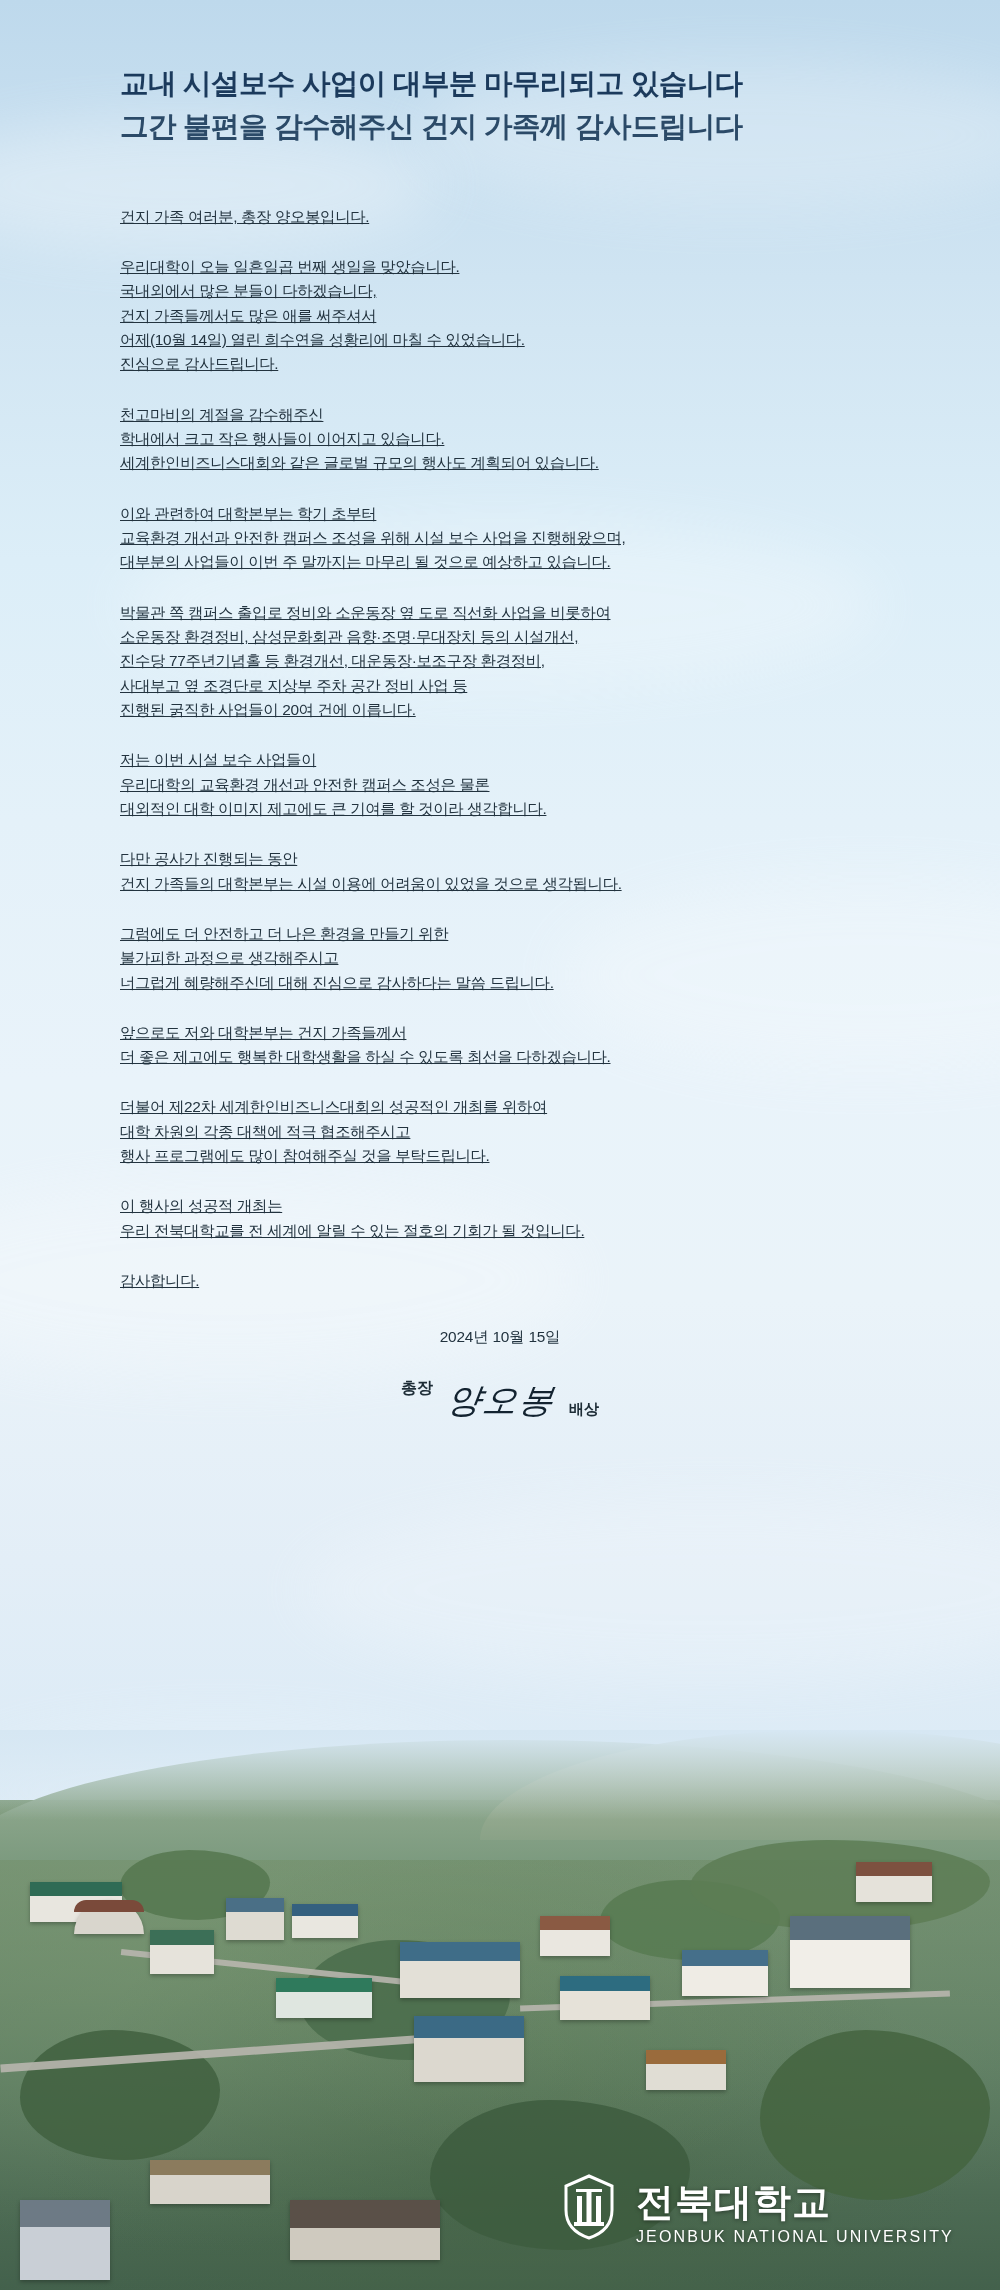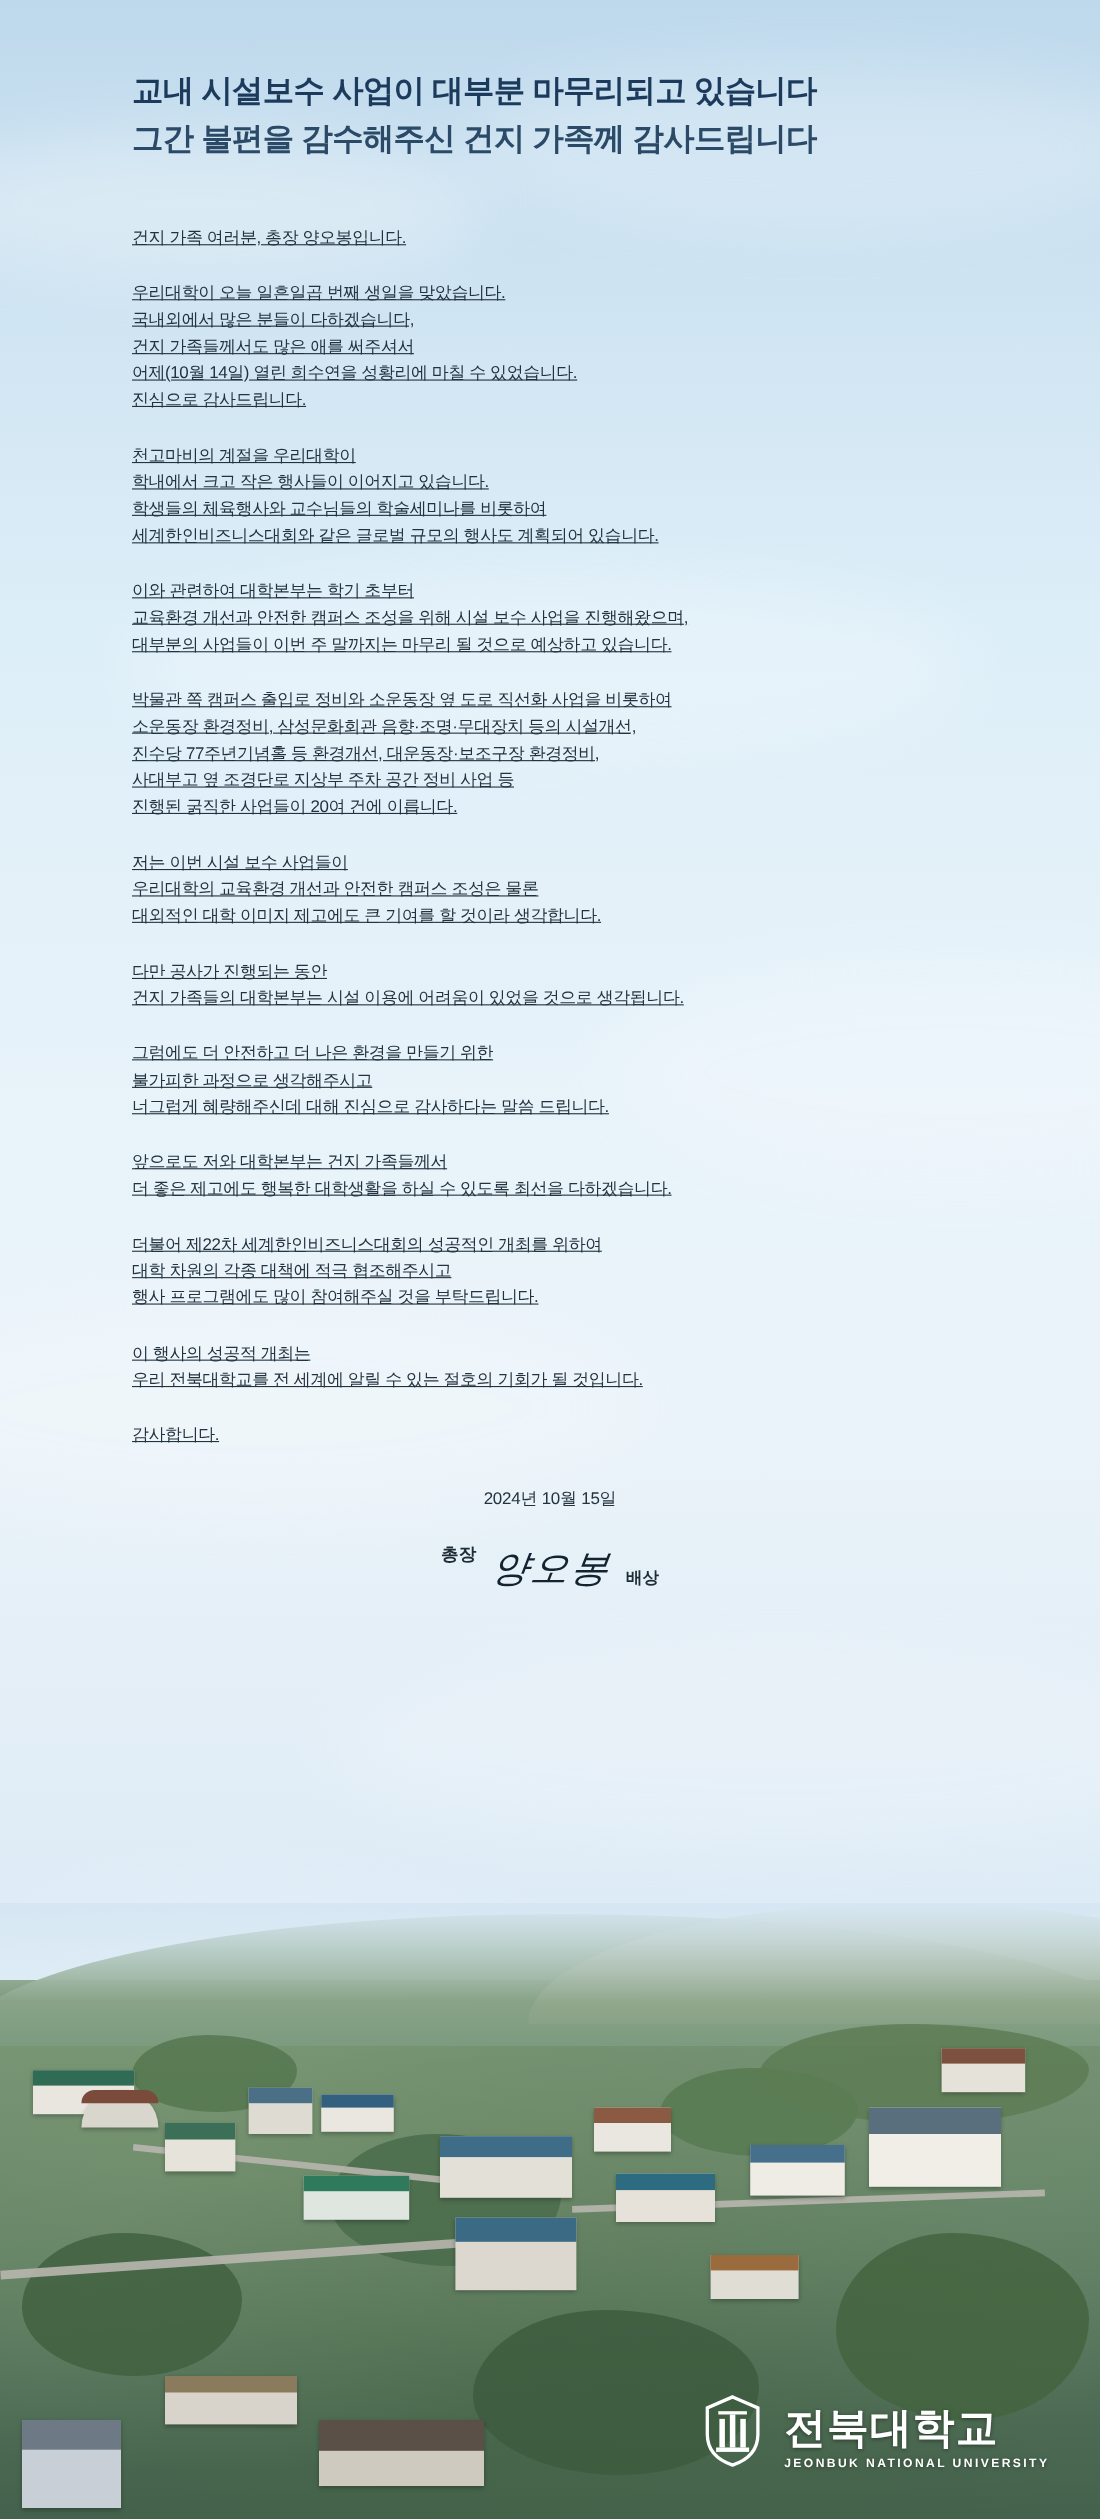--- a/index.html
+++ b/index.html
@@ -202,24 +202,24 @@
     position: relative;
   }
   .brand-text .kr {
     font-size: 38px;
     font-weight: 700;
     letter-spacing: 1px;
     line-height: 1.05;
     margin-top: 16px;
   }
   .brand-text .en {
-    font-size: 11px;
+    font-size: 16px;
     letter-spacing: 2.2px;
     margin-top: 5px;
-    font-weight: 700;
+    font-weight: 400;
   }
 </style>
 </head>
 <body>
 
 <div class="poster">
 
   <div class="cloud c1"></div>
   <div class="cloud c2"></div>
   <div class="cloud c3"></div>
@@ -315,23 +315,22 @@
 
       <div class="para">
         <p>우리대학이 오늘 일흔일곱 번째 생일을 맞았습니다.</p>
         <p>국내외에서 많은 분들이 다하겠습니다,</p>
         <p>건지 가족들께서도 많은 애를 써주셔서</p>
         <p>어제(10월 14일) 열린 희수연을 성황리에 마칠 수 있었습니다.</p>
         <p>진심으로 감사드립니다.</p>
       </div>
 
       <div class="para">
-        <p>천고마비의 계절을 우리대학이</p>
+        <p>천고마비의 계절을 감수해주신</p>
         <p>학내에서 크고 작은 행사들이 이어지고 있습니다.</p>
-        <p>학생들의 체육행사와 교수님들의 학술세미나를 비롯하여</p>
         <p>세계한인비즈니스대회와 같은 글로벌 규모의 행사도 계획되어 있습니다.</p>
       </div>
 
       <div class="para">
         <p>이와 관련하여 대학본부는 학기 초부터</p>
         <p>교육환경 개선과 안전한 캠퍼스 조성을 위해 시설 보수 사업을 진행해왔으며,</p>
         <p>대부분의 사업들이 이번 주 말까지는 마무리 될 것으로 예상하고 있습니다.</p>
       </div>
 
       <div class="para">

